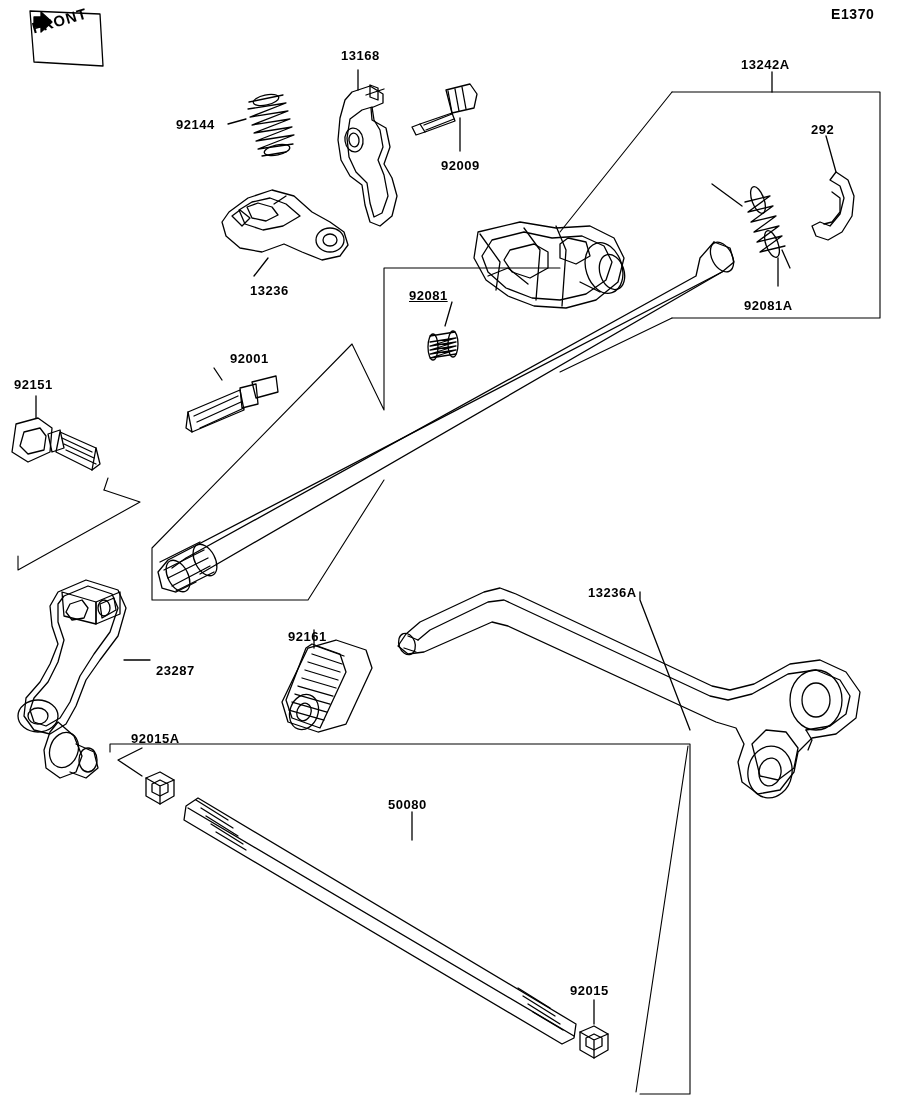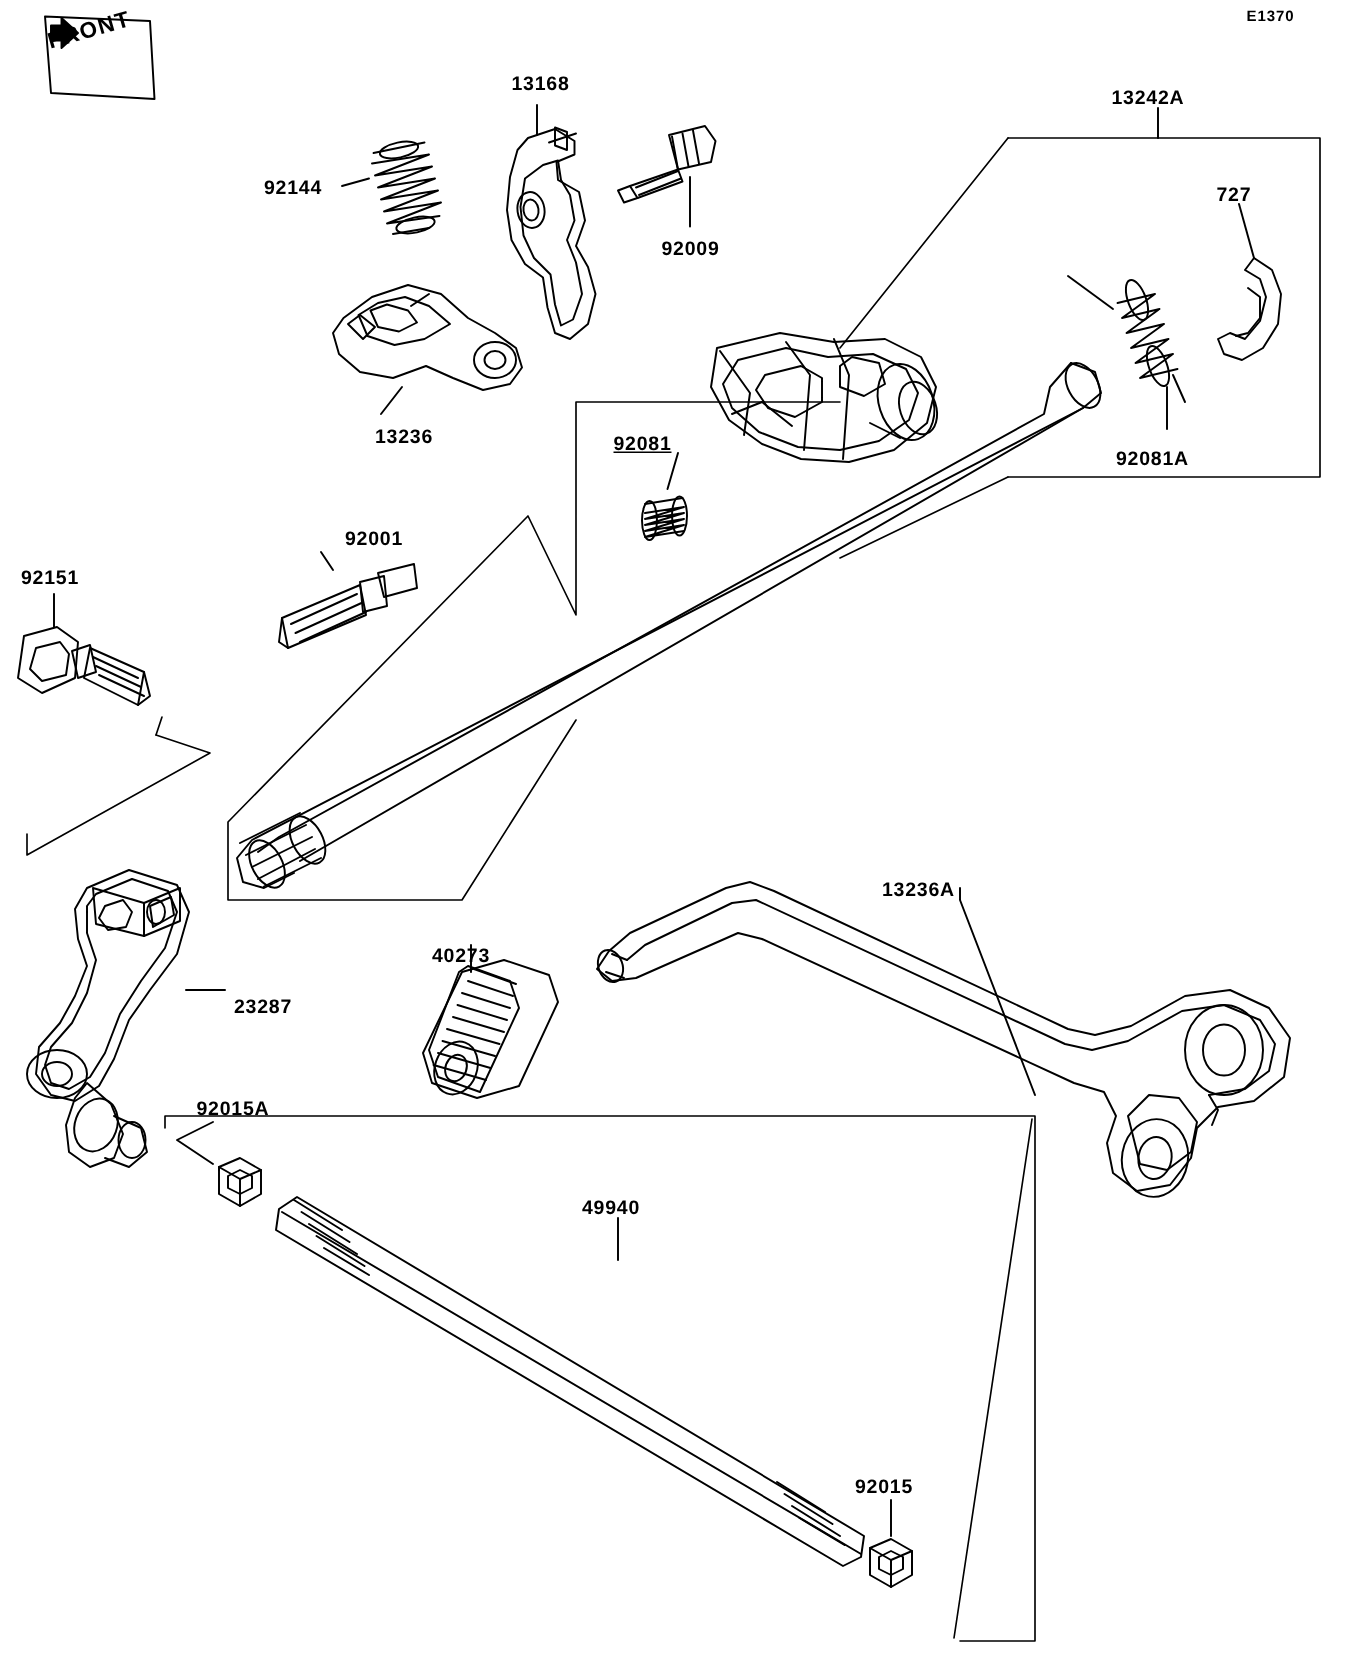--- a/index.html
+++ b/index.html
@@ -29,21 +29,21 @@
     font-family: "Liberation Sans", sans-serif;
     font-size: 13px;
     font-weight: bold;
     color: #000000;
     white-space: nowrap;
     letter-spacing: 0.5px;
   }
   .sheet-code {
     position: absolute;
     font-family: "Liberation Sans", sans-serif;
-    font-size: 10px;
+    font-size: 14px;
     font-weight: bold;
     color: #000000;
     letter-spacing: 0.6px;
     padding-left: 13px;
   }
   .front-text {
     position: absolute;
     left: 30px;
     top: 20px;
     font-family: "Liberation Sans", sans-serif;
@@ -282,27 +282,27 @@
     </g>
   </svg>
 
   <div class="front-text">FRONT</div>
 
   <div class="sheet-code" style="left:818px; top:6px;">E1370</div>
 
   <div class="lbl" style="left:341px; top:48px;">13168</div>
   <div class="lbl" style="left:741px; top:57px;">13242A</div>
   <div class="lbl" style="left:176px; top:117px;">92144</div>
-  <div class="lbl" style="left:811px; top:122px;">727</div>
+  <div class="lbl" style="left:811px; top:122px;">292</div>
   <div class="lbl" style="left:441px; top:158px;">92009</div>
   <div class="lbl" style="left:233px; top:283px;margin-left:17px;">13236</div>
   <div class="lbl" style="left:409px; top:288px;text-decoration:underline;">92081</div>
   <div class="lbl" style="left:744px; top:298px;">92081A</div>
   <div class="lbl" style="left:190px; top:351px;margin-left:40px;">92001</div>
   <div class="lbl" style="left:14px;  top:377px;">92151</div>
   <div class="lbl" style="left:588px; top:585px;">13236A</div>
-  <div class="lbl" style="left:288px; top:629px;">40273</div>
+  <div class="lbl" style="left:288px; top:629px;">92161</div>
   <div class="lbl" style="left:156px; top:663px;">23287</div>
   <div class="lbl" style="left:131px; top:731px;">92015A</div>
-  <div class="lbl" style="left:388px; top:797px;">49940</div>
+  <div class="lbl" style="left:388px; top:797px;">50080</div>
   <div class="lbl" style="left:570px; top:983px;">92015</div>
 
 </div>
 
 </body></html>

